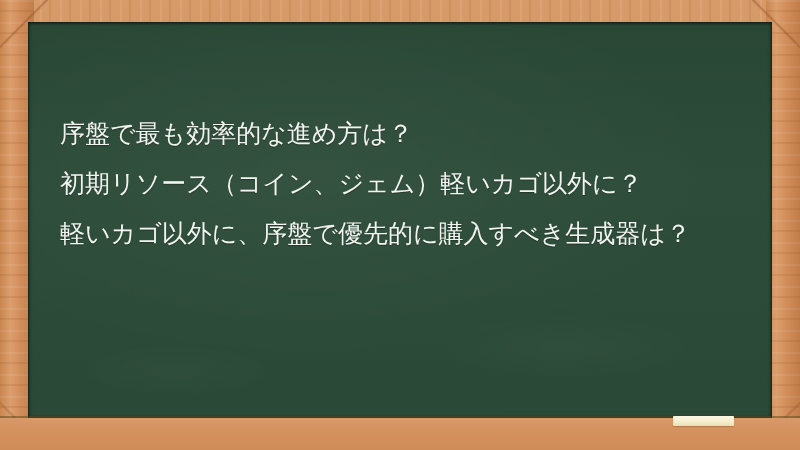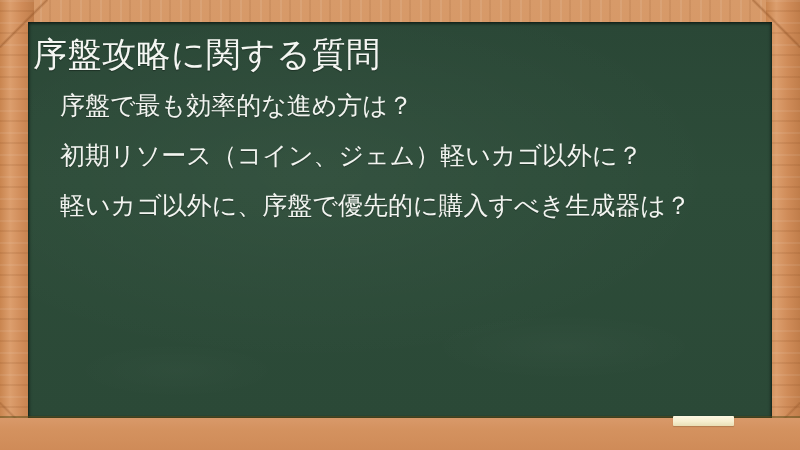--- a/index.html
+++ b/index.html
@@ -164,21 +164,21 @@
     font-size: 34px;
     line-height: 48px;
     letter-spacing: 0.5px;
     font-weight: 400;
     text-shadow: 0 1px 1px rgba(0,0,0,0.35);
     white-space: nowrap;
   }
   .items {
     position: absolute;
     left: 32px;
-    top: 64px;
+    top: 92px;
     width: 700px;
   }
   .item {
     color: #f2f4f0;
     font-size: 25px;
     line-height: 40px;
     font-weight: 400;
     margin-bottom: 10px;
     text-shadow: 0 1px 1px rgba(0,0,0,0.30);
   }
@@ -195,21 +195,20 @@
   <div class="miter miter-tl"></div>
   <div class="miter miter-tr"></div>
   <div class="miter miter-bl"></div>
   <div class="miter miter-br"></div>
 
   <div class="board">
     <div class="board-dust"></div>
   </div>
 
   <div class="content">
-    <div class="title">序盤攻略に関する質問</div>
 
     <div class="items">
       <div class="item">序盤で最も効率的な進め方は？</div>
       <div class="item">初期リソース（コイン、ジェム）軽いカゴ以外に？</div>
       <div class="item">軽いカゴ以外に、序盤で優先的に購入すべき生成器は？</div>
     </div>
   </div>
 
   <div class="ledge-top-line"></div>
   <div class="ledge"></div>

